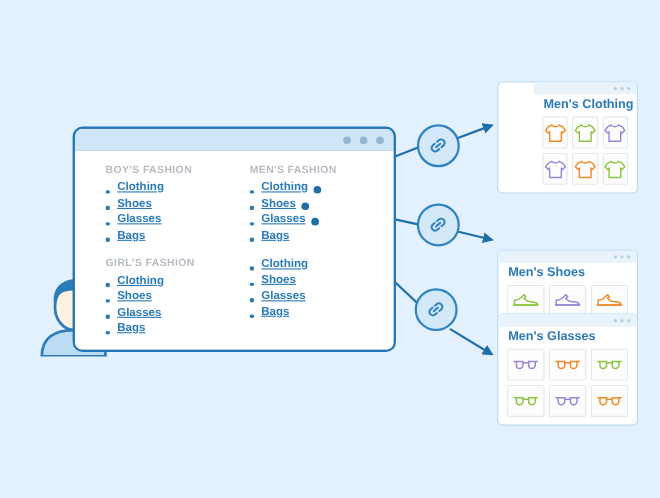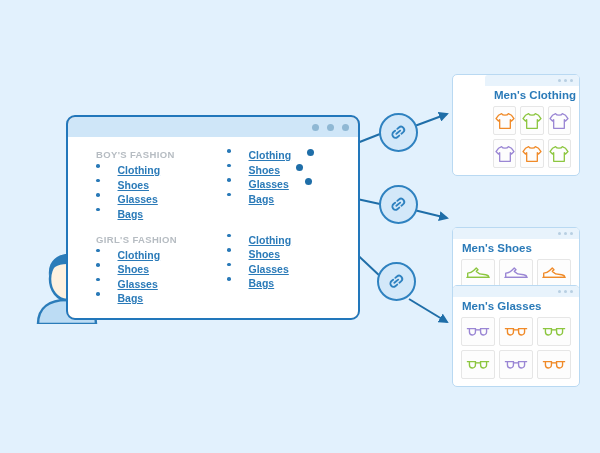--- a/index.html
+++ b/index.html
@@ -34,21 +34,21 @@
     column-gap:0px;row-gap:0px;
     padding:12px 0 0 28px;box-sizing:border-box;
   }
   .cat-block{padding-right:6px;}
   .cat-head{
     font-size:9.5px;font-weight:bold;color:#b6bcc2;letter-spacing:.35px;
     margin:0 0 4px 0;white-space:nowrap;
   }
   .cat-list{list-style:none;margin:0;padding:0;}
   .cat-list li{
-    display:flex;align-items:flex-start;margin-bottom:2.5px;position:relative;gap:11px;
+    display:flex;align-items:flex-end;margin-bottom:2.5px;position:relative;
   }
   .bullet{
     width:3.5px;height:3.5px;border-radius:50%;background:#2a7ab8;
     margin-right:7px;flex:none;
   }
   .cat-link{
     font-size:10.5px;font-weight:bold;color:#2a7ab8;
     text-decoration:underline;white-space:nowrap;
   }
   .anchor-dot{
@@ -148,20 +148,21 @@
             <span class="cat-link">Glasses</span>
           </li>
           <li>
             <span class="bullet"></span>
             <span class="cat-link">Bags</span>
           </li>
         </ul>
       </div>
 
       <div class="cat-block">
+        <div class="cat-head">MEN'S FASHION</div>
         <ul class="cat-list">
           <li>
             <span class="bullet"></span>
             <span class="cat-link">Clothing</span>
             <span class="anchor-dot"></span>
           </li>
           <li>
             <span class="bullet"></span>
             <span class="cat-link">Shoes</span>
             <span class="anchor-dot"></span>

